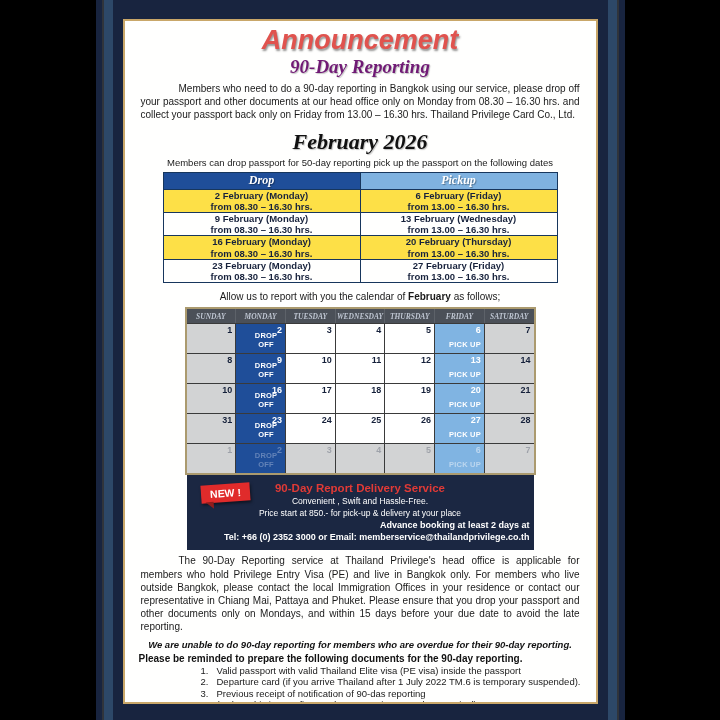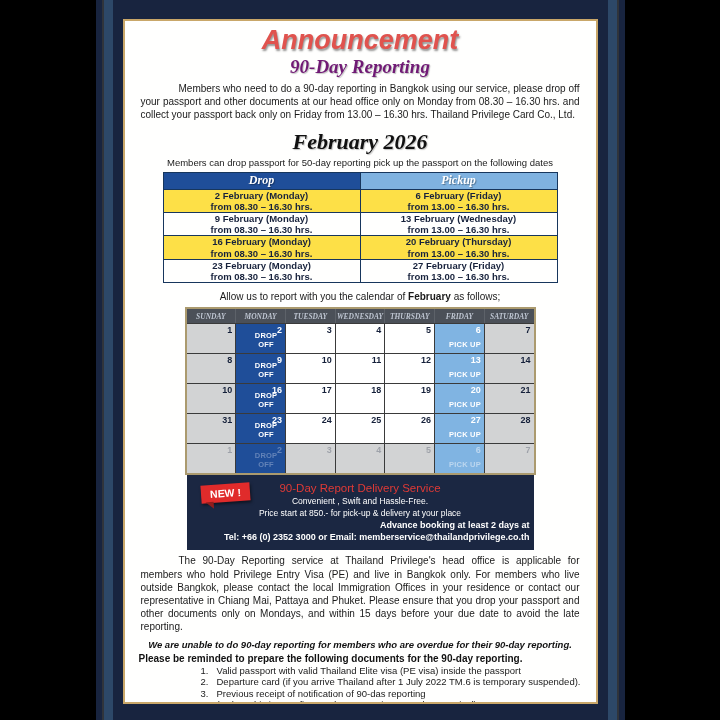--- a/index.html
+++ b/index.html
@@ -59,21 +59,21 @@
              font-size:7.5px;font-weight:bold;letter-spacing:.2px;}
   .faded .c-gray .cal-num{color:rgba(21,32,58,.28);}
   .faded .c-drop .cal-num,.faded .c-drop .cal-label{color:rgba(200,210,230,.40);}
   .faded .c-pick .cal-num,.faded .c-pick .cal-label{color:rgba(235,242,250,.55);}
   .faded .c-plain{background:#d2d3d4;}
   .faded .c-plain .cal-num{color:rgba(21,32,58,.28);}
 
   
   .panel{width:347px;margin:0 auto;background:#1b2742;color:#fff;text-align:center;
          position:relative;padding:6px 4px 7px 4px;box-sizing:border-box;}
-  .panel-title{color:#e03a36;font-weight:normal;font-size:11.5px;margin:1px 0 2px 0;}
+  .panel-title{color:#e03a36;font-weight:bold;font-size:11.5px;margin:1px 0 2px 0;}
   .panel-line{font-size:8.5px;line-height:1.35;}
   .panel-line.bold{font-weight:bold;font-size:9px;text-align:right;}
   .badge{position:absolute;left:14px;top:9px;background:#e02b2b;color:#fff;font-weight:bold;
          font-size:10.5px;padding:3px 9px;transform:rotate(-4deg);
          box-shadow:1px 2px 3px rgba(0,0,0,.5);}
   .badge::after{content:"";position:absolute;left:4px;bottom:-6px;border-left:8px solid transparent;
                 border-top:7px solid #8f1d1d;}
 
   .notice{font-size:9.5px;font-weight:bold;font-style:italic;text-align:center;color:#111;
           margin:5px 0 1px 0;}

